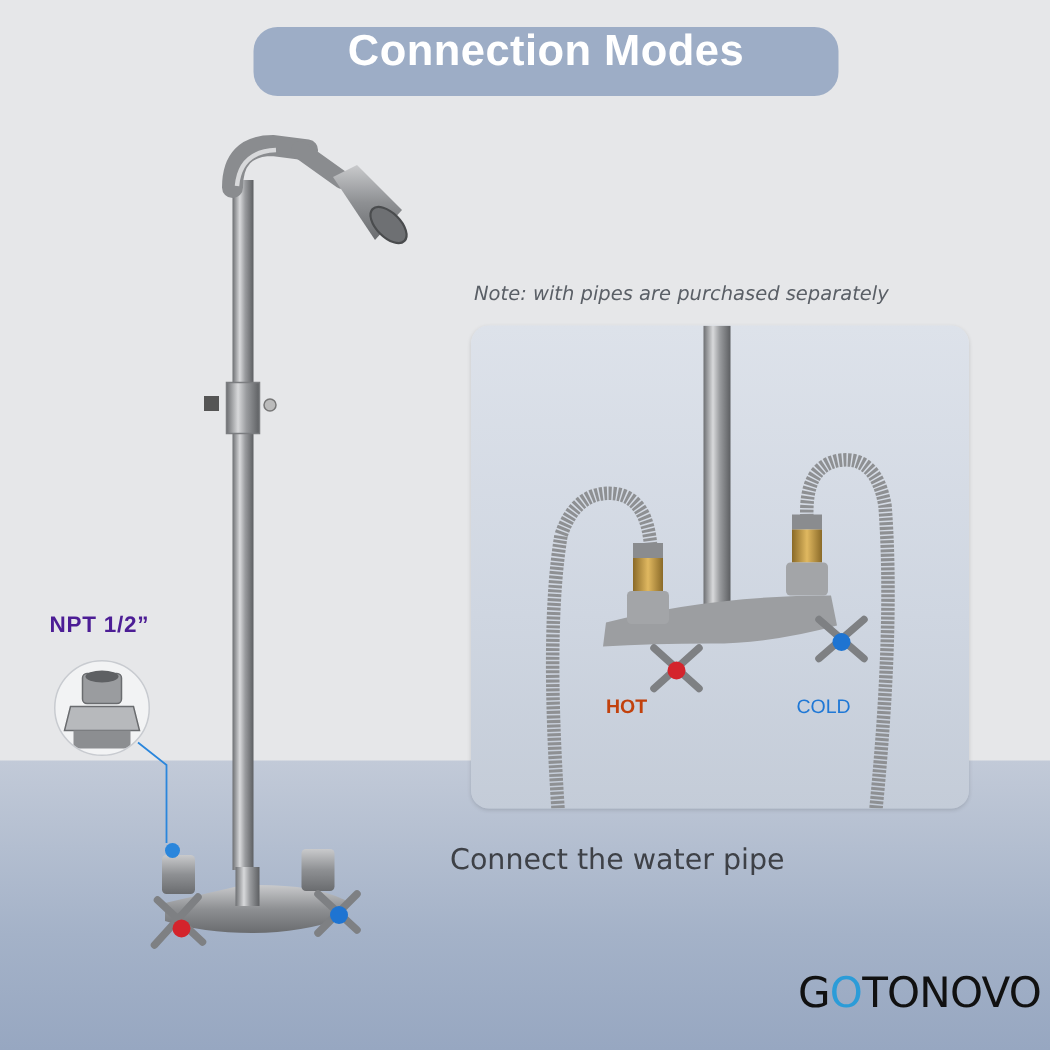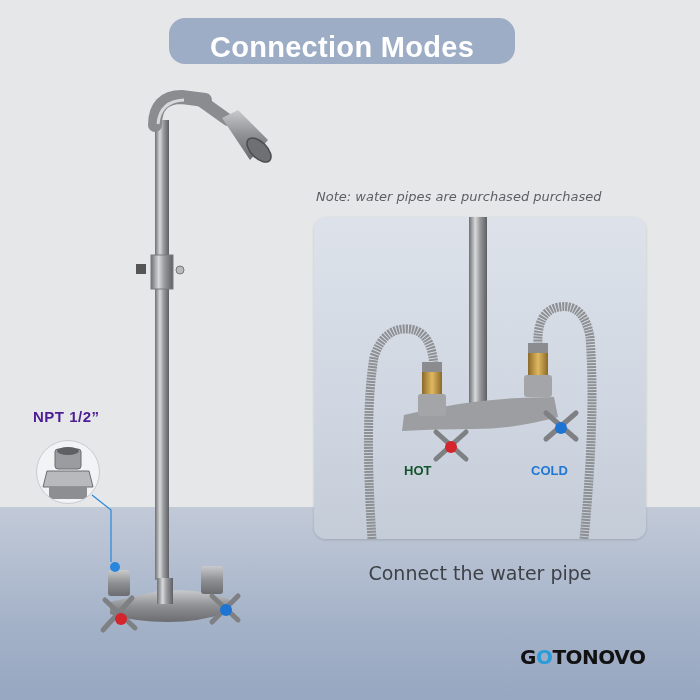--- a/index.html
+++ b/index.html
@@ -1,30 +1,30 @@
 <!DOCTYPE html>
 <html><head>
 <meta charset="utf-8">
 <style>
   html,body{margin:0;padding:0;}
   body{width:700px;height:700px;overflow:hidden;position:relative;background:#e6e7e9;font-family:"DejaVu Sans",sans-serif;}
   .wall{position:absolute;left:0;top:0;width:700px;height:507px;background:#e6e7e9;}
   .floor{position:absolute;left:0;top:507px;width:700px;height:193px;background:linear-gradient(#c2cad8,#a4b2c8 60%,#97a7c1);}
-  .title-pill{position:absolute;left:169px;top:18px;width:346px;height:46px;border-radius:16px;background:#9dadc6;display:flex;align-items:flex-end;justify-content:center;}
+  .title-pill{position:absolute;left:169px;top:18px;width:390px;height:46px;border-radius:16px;background:#9dadc6;display:flex;align-items:flex-start;justify-content:center;}
   .title-pill span{color:#fff;font-family:"Liberation Sans",sans-serif;font-weight:bold;font-size:29px;letter-spacing:0.3px;}
   .note{position:absolute;left:316px;top:189px;font-family:"DejaVu Sans",sans-serif;font-style:italic;font-size:13px;color:#5a5f66;}
   .inset{position:absolute;left:314px;top:217px;width:332px;height:322px;border-radius:12px;background:linear-gradient(#dde2ea,#cfd6e1 60%,#c4ccd8);box-shadow:0 1px 3px rgba(0,0,0,0.15);overflow:hidden;}
   .inset svg{position:absolute;left:0;top:0;}
-  .lbl-hot{position:absolute;left:404px;top:463px;font-family:"Liberation Sans",sans-serif;font-weight:bold;font-size:13px;color:#14532d;}
-  .lbl-cold{position:absolute;left:531px;top:463px;font-family:"Liberation Sans",sans-serif;font-weight:bold;font-size:13px;color:#1f78d6;text-align:center;}
-  .caption{position:absolute;left:300px;top:559px;width:360px;text-align:center;font-family:"DejaVu Sans",sans-serif;font-size:19px;line-height:28px;color:#3e4147;}
+  .lbl-hot{position:absolute;left:404px;top:463px;font-family:"Liberation Sans",sans-serif;font-weight:bold;font-size:13px;color:#c2410c;}
+  .lbl-cold{position:absolute;left:531px;top:463px;font-family:"Liberation Sans",sans-serif;font-weight:normal;font-size:13px;color:#1f78d6;text-align:center;}
+  .caption{position:absolute;left:300px;top:559px;width:360px;font-family:"DejaVu Sans",sans-serif;font-size:19px;line-height:28px;color:#3e4147;}
   .npt{position:absolute;left:33px;top:408px;font-family:"Liberation Sans",sans-serif;font-weight:bold;font-size:15px;color:#4c1d95;letter-spacing:0.5px;}
   .fitting{position:absolute;left:36px;top:440px;width:62px;height:62px;border-radius:50%;background:#f2f3f4;border:1px solid #c8cbd0;overflow:hidden;}
   .shower{position:absolute;left:0;top:0;}
-  .logo{position:absolute;left:520px;top:645px;font-family:"DejaVu Sans",sans-serif;font-weight:bold;font-size:20px;color:#111;letter-spacing:-0.5px;}
+  .logo{position:absolute;left:532px;top:645px;font-family:"DejaVu Sans",sans-serif;font-weight:normal;font-size:28px;color:#111;letter-spacing:-0.5px;}
   .logo-drop{color:#2b9cd8;}
 </style>
 </head>
 <body>
 
 <div class="wall"></div>
 <div class="floor"></div>
 
 <div class="title-pill">
   <span>Connection Modes</span>
@@ -85,21 +85,21 @@
 <div class="npt">NPT 1/2”</div>
 <div class="fitting">
   <svg width="62" height="62">
     <rect x="18" y="8" width="26" height="20" rx="3" fill="#9a9c9f" stroke="#6a6c6f"></rect>
     <ellipse cx="31" cy="10" rx="11" ry="4" fill="#5e6063"></ellipse>
     <polygon points="10,30 52,30 56,46 6,46" fill="#b7b9bc" stroke="#6a6c6f"></polygon>
     <rect x="12" y="46" width="38" height="12" fill="#8c8e91"></rect>
   </svg>
 </div>
 
-<div class="note">Note: water pipes are purchased purchased</div>
+<div class="note">Note: with pipes are purchased separately</div>
 
 <div class="inset">
   <svg width="332" height="322">
     <defs>
       <linearGradient id="pipeV2" x1="0" x2="1" y1="0" y2="0">
         <stop offset="0" stop-color="#6d6f72"></stop>
         <stop offset="0.35" stop-color="#d8d9db"></stop>
         <stop offset="0.6" stop-color="#9a9c9f"></stop>
         <stop offset="1" stop-color="#5d5f62"></stop>
       </linearGradient>

